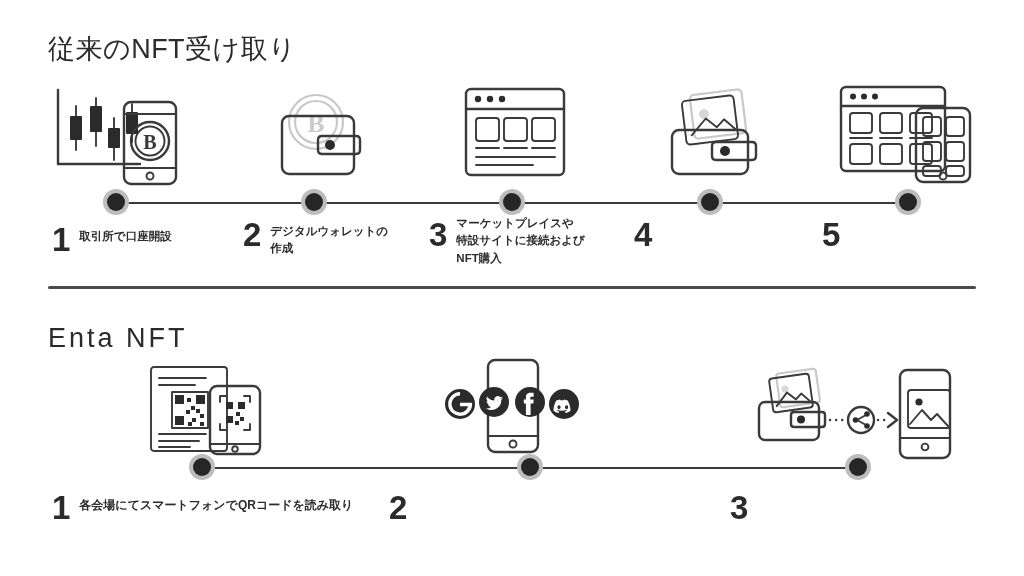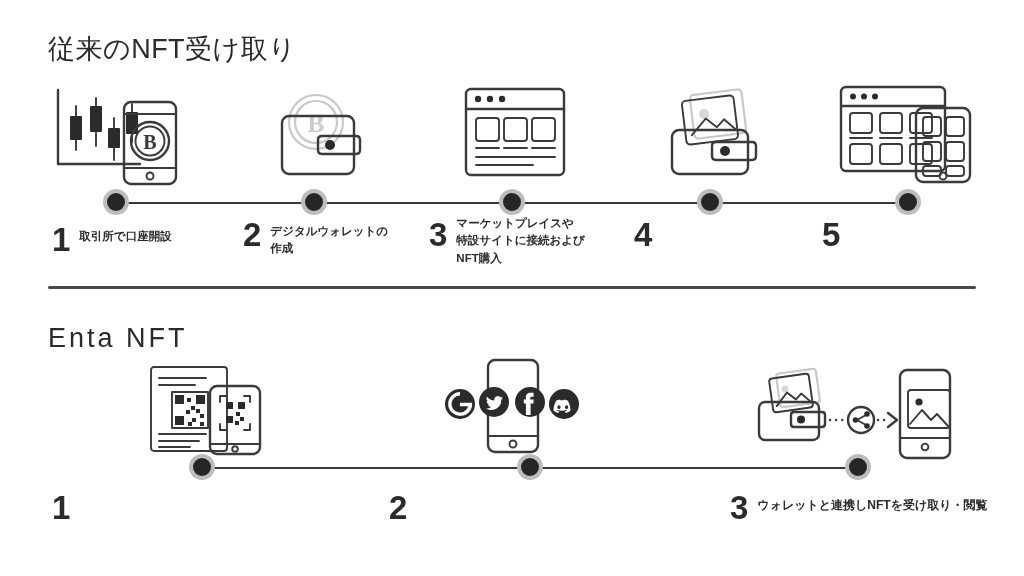--- a/index.html
+++ b/index.html
@@ -310,22 +310,22 @@
 
   <div class="timeline" style="left:202px;width:656px;top:467px;">
     <div class="rail"></div>
     <div class="node" style="left:0%;"></div>
     <div class="node" style="left:50%;"></div>
     <div class="node" style="left:100%;"></div>
   </div>
 
   <div class="step wide" style="left:52px;top:494px;">
     <div class="num">1</div>
+    <div class="txt">各会場にてスマートフォンでQRコードを読み取り</div>
   </div>
   <div class="step wide" style="left:389px;top:494px;">
     <div class="num">2</div>
   </div>
   <div class="step wide" style="left:730px;top:494px;">
     <div class="num">3</div>
-    <div class="txt">ウォレットと連携しNFTを受け取り・閲覧</div>
   </div>
 
 </div>
 
 </body></html>

